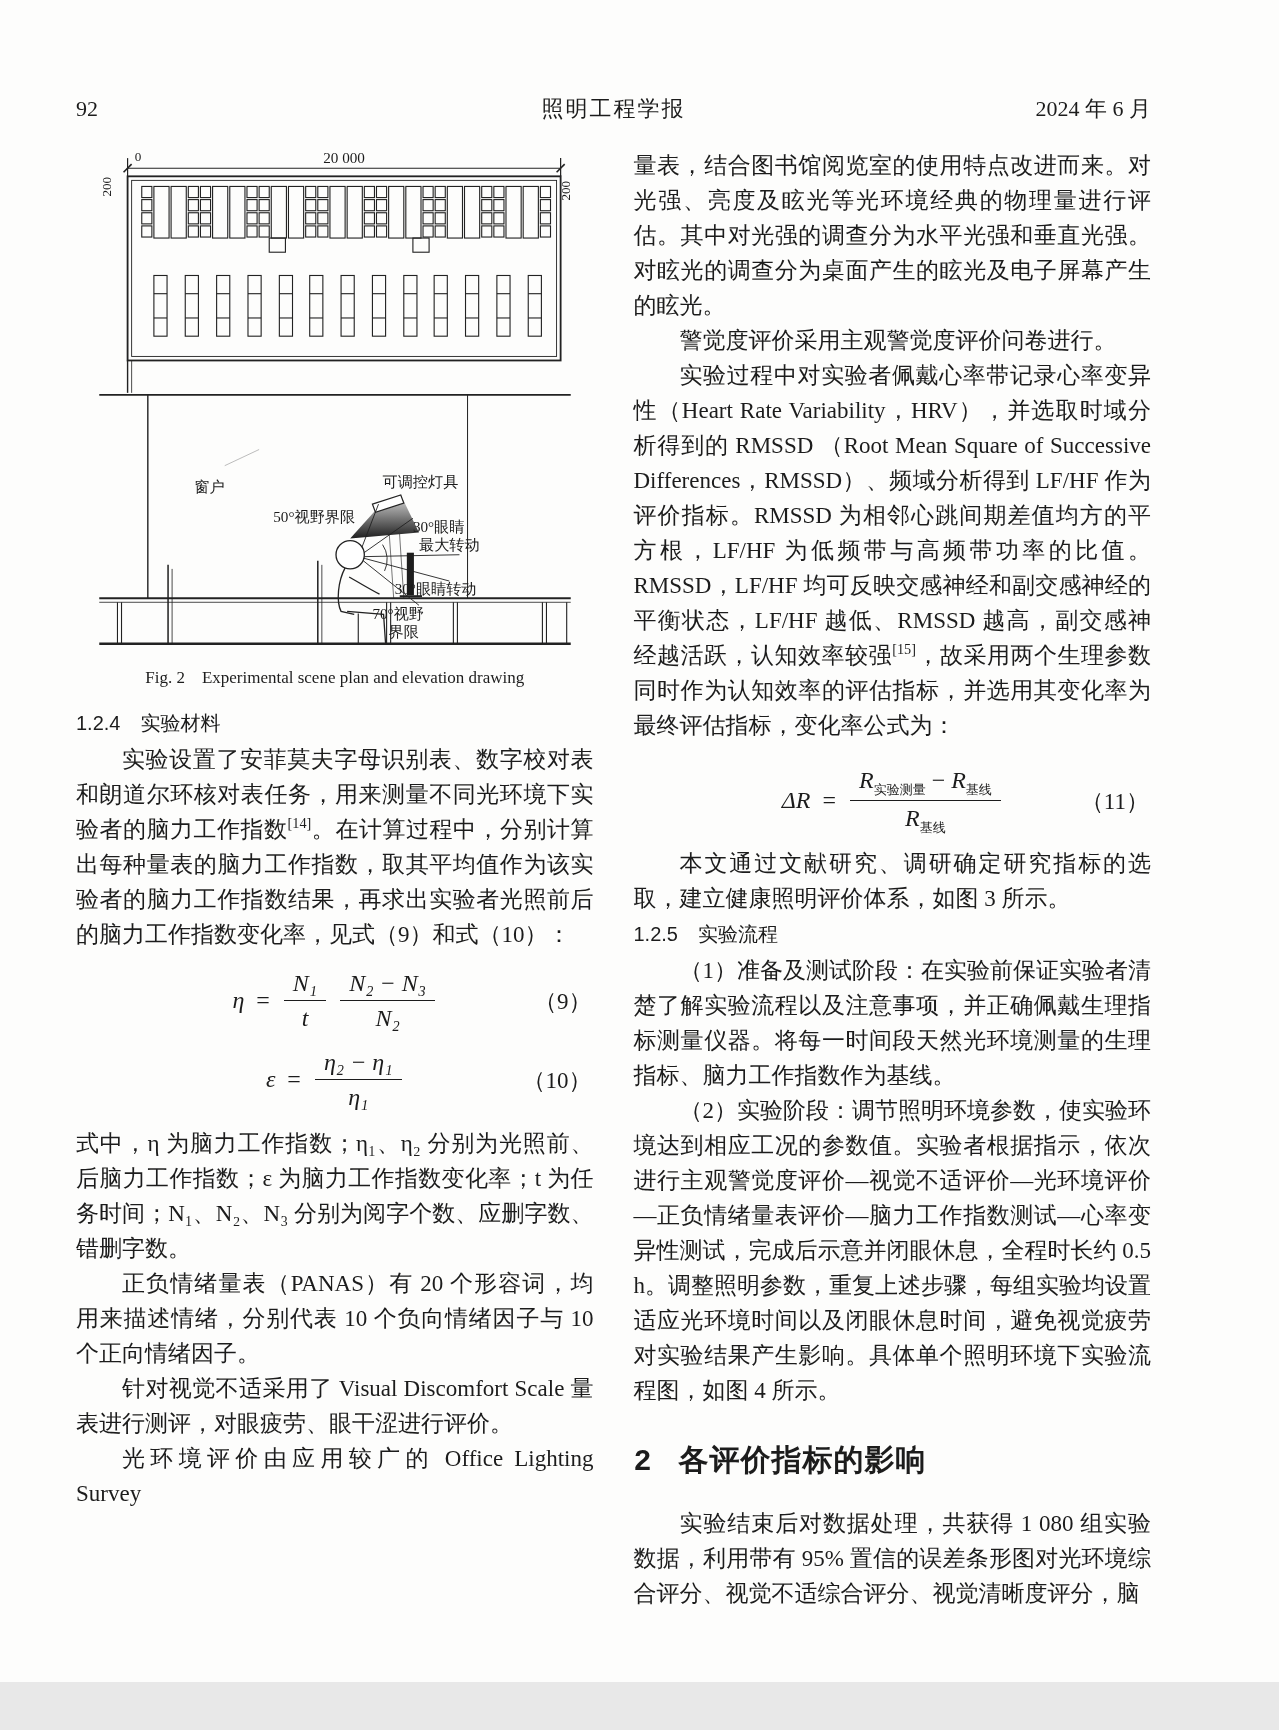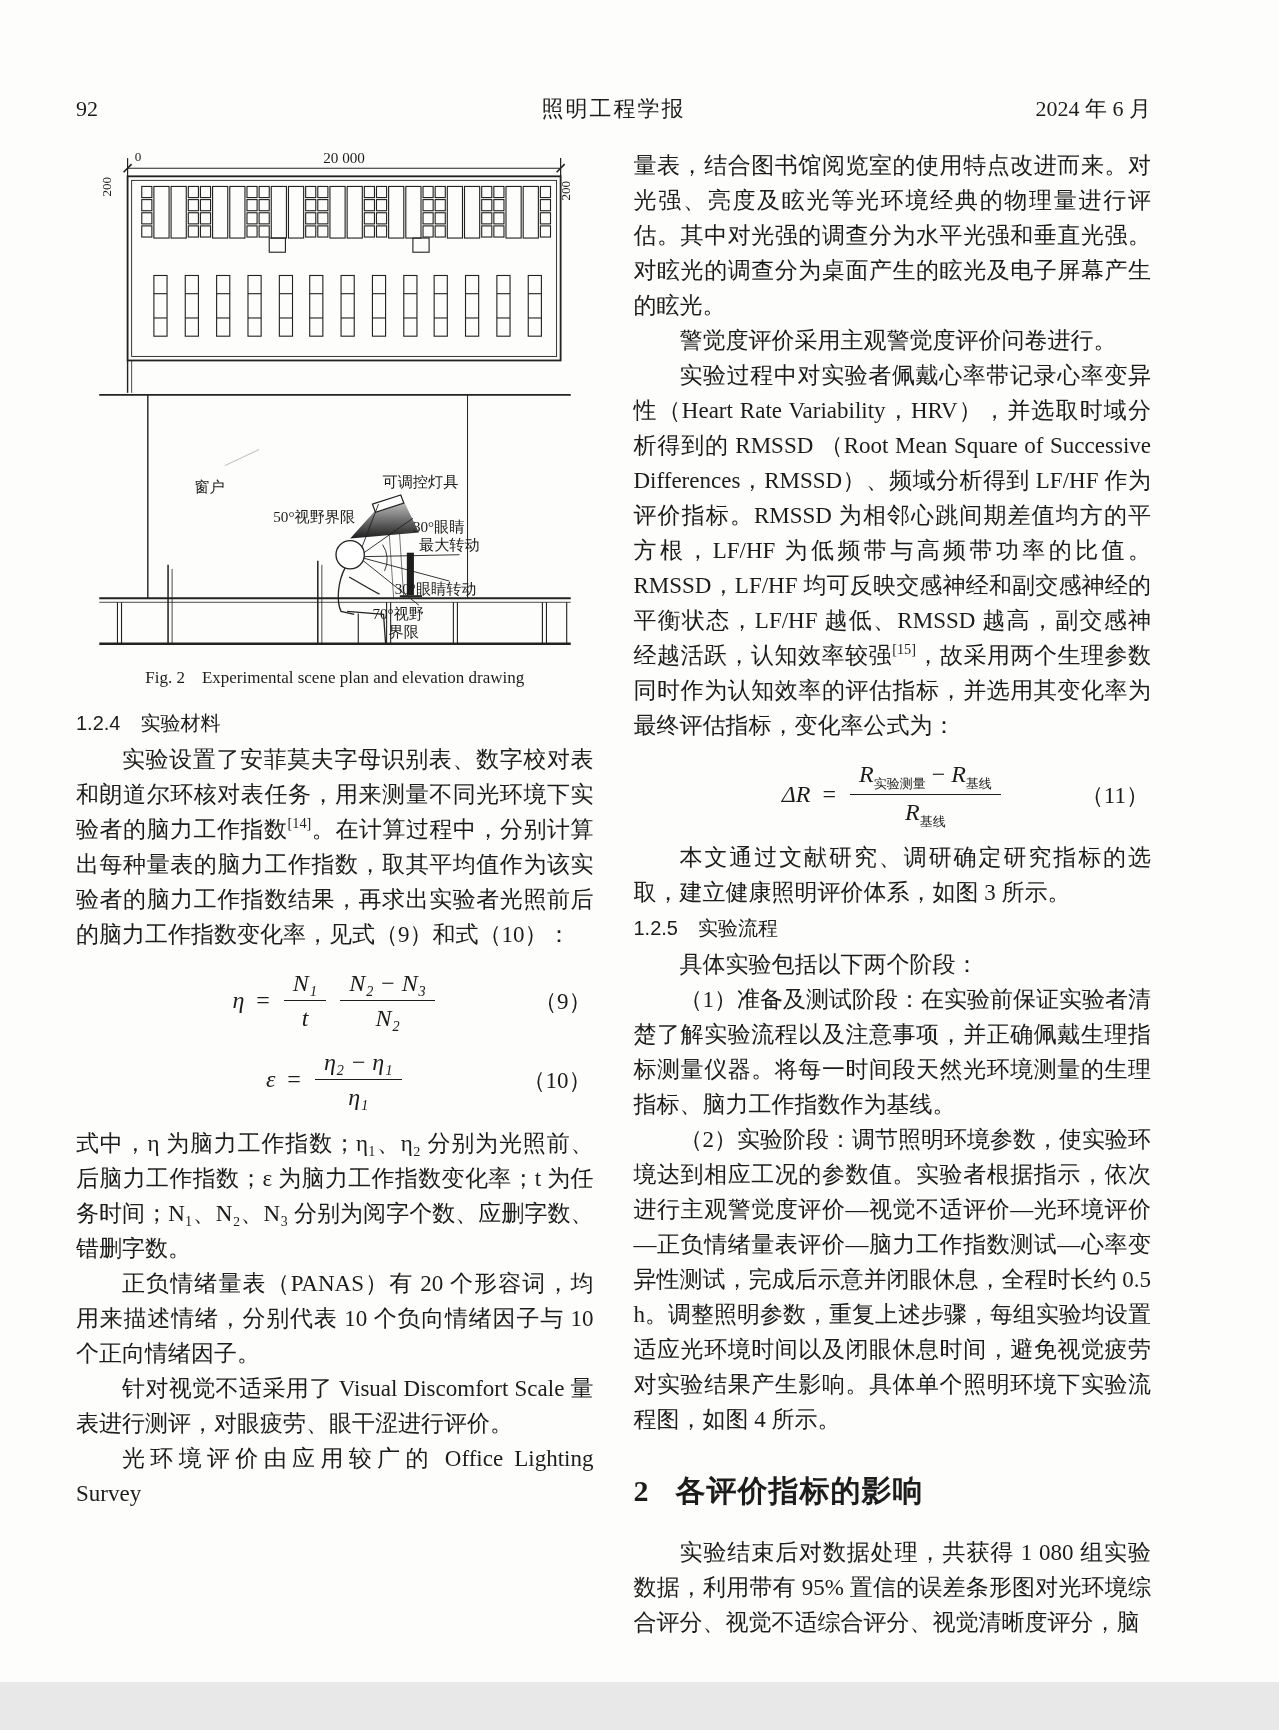--- a/index.html
+++ b/index.html
@@ -28,35 +28,35 @@
   .col p{margin:0;text-indent:2em;}
   .col p.noindent{text-indent:0;}
   sup.ref{font-size:0.62em;vertical-align:super;line-height:0;}
   h3.subhead{
     margin:1px 0;font-size:20px;font-weight:normal;
     font-family:"Liberation Sans","DejaVu Sans",sans-serif;
     line-height:35px;text-indent:0;
   }
   h2.section{
     margin:34px 0 24px 0;font-size:30px;font-weight:bold;
-    font-family:Liberation Serif, serif;
+    font-family:Liberation Mono, monospace;
     line-height:40px;letter-spacing:1px;
   }
   h2.section .secno{margin-right:26px;}
   
   figure{margin:0 0 14px 0;}
   figure svg{display:block;margin:0 auto;}
   figcaption{text-align:center;}
   .cap-zh{font-size:20px;line-height:30px;margin-top:10px;}
   .cap-en{font-size:17px;line-height:28px;}
   
   .eq-row{position:relative;display:flex;align-items:center;justify-content:center;}
   .eq-row.eq9{margin:16px 0 8px 0;}
   .eq-row.eq10{margin:14px 0 14px 0;}
-  .eq-row.eq11{margin:16px 0 10px 0;}
+  .eq-row.eq11{margin:22px 0 10px 0;}
   .eq-body{display:flex;align-items:center;gap:10px;font-size:24px;}
   .eq-no{position:absolute;right:2px;top:50%;transform:translateY(-50%);font-size:23px;}
   .var{font-style:italic;}
   .frac{display:inline-flex;flex-direction:column;align-items:center;line-height:1.25;margin:0 2px;}
   .frac .num{border-bottom:1.6px solid #1c1c1c;padding:0 9px 2px 9px;}
   .frac .den{padding:2px 9px 0 9px;}
   .frac sub,.eq-body sub{font-size:13px;font-style:normal;}
   .eq-body .rel{margin:0 2px;}
 </style>
 </head>
@@ -356,21 +356,20 @@
             <span class="den"><span class="var">R</span><sub>基线</sub></span>
           </span>
         </span>
         <span class="eq-no">（11）</span>
       </div>
 
       <p>本文通过文献研究、调研确定研究指标的选取，建立健康照明评价体系，如图 3 所示。</p>
 
       <h3 class="subhead">1.2.5　实验流程</h3>
 
-      <p>具体实验包括以下两个阶段：</p>
       <p>（1）准备及测试阶段：在实验前保证实验者清楚了解实验流程以及注意事项，并正确佩戴生理指标测量仪器。将每一时间段天然光环境测量的生理指标、脑力工作指数作为基线。</p>
       <p>（2）实验阶段：调节照明环境参数，使实验环境达到相应工况的参数值。实验者根据指示，依次进行主观警觉度评价—视觉不适评价—光环境评价—正负情绪量表评价—脑力工作指数测试—心率变异性测试，完成后示意并闭眼休息，全程时长约 0.5 h。调整照明参数，重复上述步骤，每组实验均设置适应光环境时间以及闭眼休息时间，避免视觉疲劳对实验结果产生影响。具体单个照明环境下实验流程图，如图 4 所示。</p>
 
       <h2 class="section"><span class="secno">2</span><span>各评价指标的影响</span></h2>
 
       <p>实验结束后对数据处理，共获得 1 080 组实验数据，利用带有 95% 置信的误差条形图对光环境综合评分、视觉不适综合评分、视觉清晰度评分，脑</p>
     </div>
 
   </div>
 </div>

